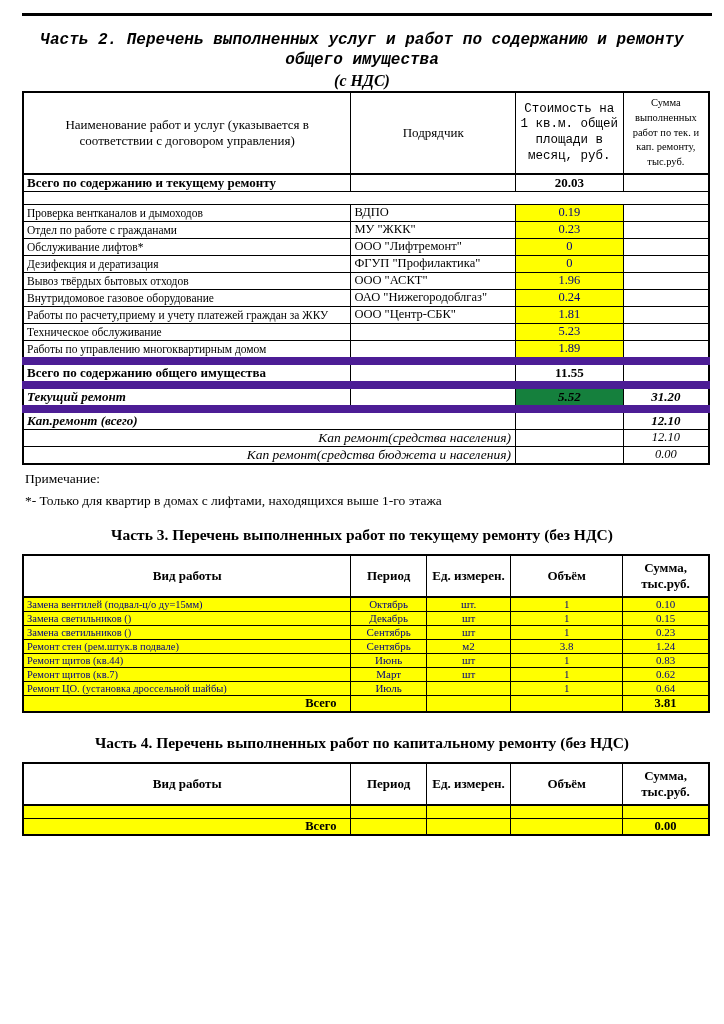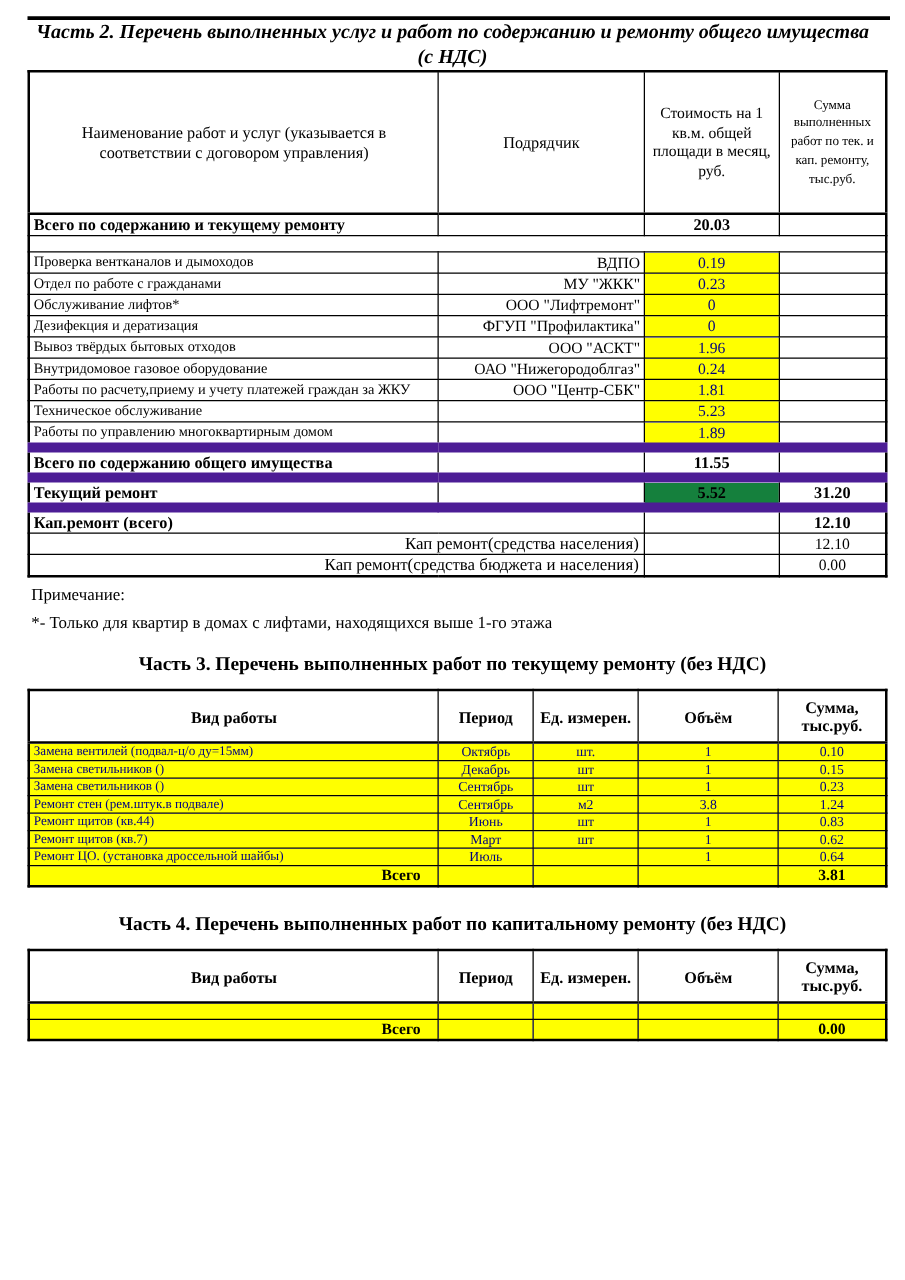--- a/index.html
+++ b/index.html
@@ -1,35 +1,35 @@
 <!DOCTYPE html>
 <html><head>
 <meta charset="utf-8">
 <style>
   html,body{margin:0;padding:0;background:#fff;}
   body{width:724px;height:1024px;font-family:"Liberation Serif","DejaVu Serif",serif;color:#000;overflow:hidden;}
   .doc{position:relative;width:724px;height:1024px;}
   .top-rule{margin:13px 12px 0 22px;border-top:3px solid #000;}
-  .part-title{font-weight:bold;font-style:italic;font-size:16px;text-align:center;line-height:1.28;margin:0 10px 0 10px;}
+  .part-title{font-weight:bold;font-style:italic;font-size:16px;text-align:center;line-height:1.28;margin:14px 10px 0 10px;font-family:Liberation Mono, monospace;}
   .part-subtitle{font-weight:bold;font-style:italic;font-size:16px;text-align:center;line-height:1.25;}
   table{border-collapse:collapse;table-layout:fixed;margin-left:22px;width:688px;background:#fff;}
   table{border:2.5px solid #000;}
   td{border:1px solid #000;padding:0 3px;vertical-align:middle;overflow:hidden;white-space:nowrap;}
   
   .t1 td{font-size:12px;height:16px;}
   .t1 tr.hdr td{font-size:13px;text-align:center;font-weight:normal;white-space:normal;line-height:1.25;height:76px;border-bottom:2px solid #000;padding:2px 8px;}
-  .t1 tr.hdr td.c3{font-size:12.5px;padding:2px 4px;}
-  .t1 tr.hdr td.c4{font-size:10.5px;line-height:1.4;padding:18px 2px;}
+  .t1 tr.hdr td.c3{font-size:12.5px;padding:2px 4px;font-family:Liberation Mono, monospace;}
+  .t1 tr.hdr td.c4{font-size:10.5px;line-height:1.4;padding:2px 2px;}
   .t1 .lbl{text-align:left;font-size:11.5px;}
-  .t1 .ctr{text-align:right;font-size:12.5px;}
+  .t1 .ctr{text-align:left;font-size:12.5px;}
   .t1 .val{text-align:center;font-size:12.5px;}
   .t1 tr.bold td{font-weight:bold;font-size:13px;}
   .t1 tr.spacer td{height:12px;}
   .t1 tr.thick td{border-top:8px solid #4c1d95;}
-  .t1 tr.ital td{}
+  .t1 tr.ital td{font-style:italic;}
   .t1 .rlbl{text-align:right;font-size:13.5px;padding-right:4px;}
   .hl{background:#FFFF00;color:#000080;}
   .hl-bold{background:#15803d;color:#000;font-weight:bold;}
   
   .note-line{margin:6px 0 0 25px;font-size:13.5px;}
   
   .sec-title{font-weight:bold;font-size:15.5px;text-align:center;margin-top:17px;}
   .t2{margin-top:10px;}
   .t2 td{font-size:11px;height:13px;}
   .t2 tr.hdr td{background:#fff;color:#000;font-weight:bold;font-size:13px;text-align:center;white-space:pre-line;line-height:1.2;height:36px;border-bottom:2px solid #000;padding:2px 4px;}

